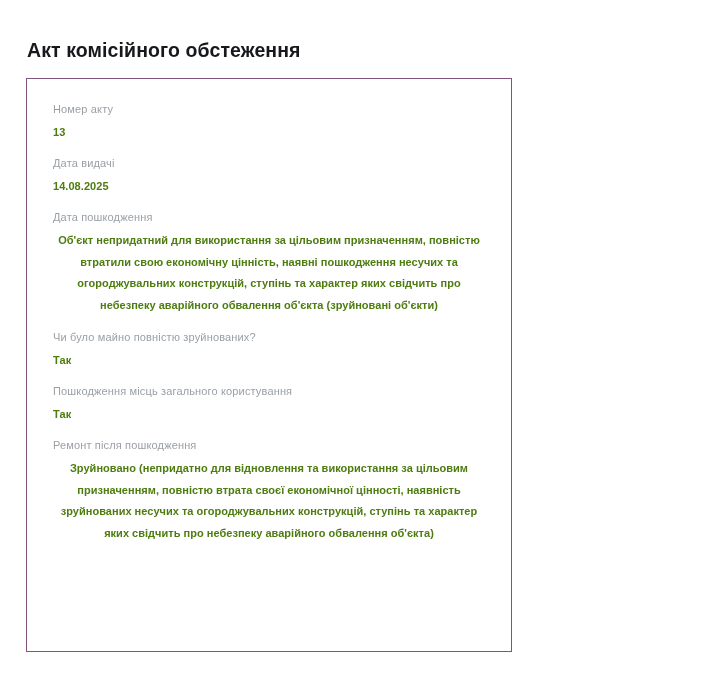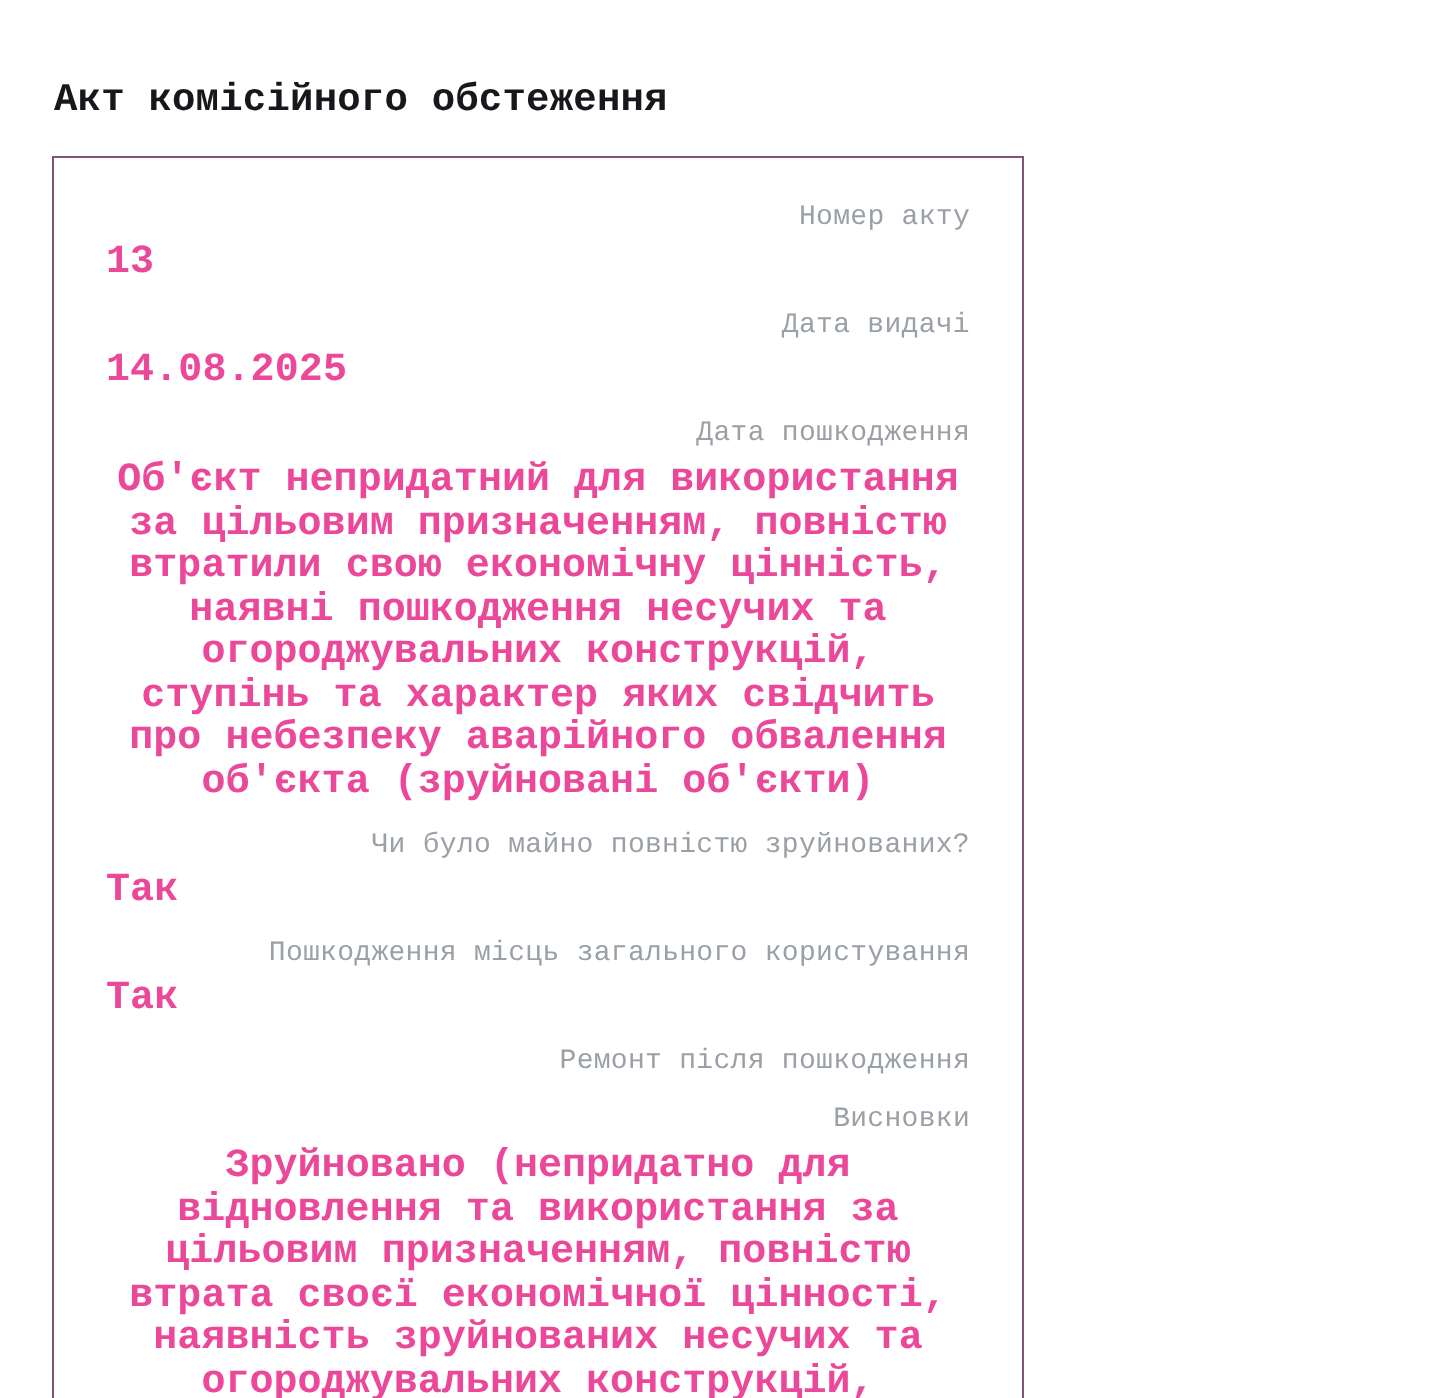--- a/index.html
+++ b/index.html
@@ -13,21 +13,20 @@
     font-family: "Liberation Sans", "DejaVu Sans", sans-serif;
     -webkit-font-smoothing: antialiased;
     overflow: hidden;
   }
 
   .page {
     position: relative;
     width: 718px;
     height: 699px;
     box-sizing: border-box;
-    font-family: Liberation Mono, monospace;
   }
 
   .page-title {
     position: absolute;
     left: 27px;
     top: 24px;
     font-size: 19.5px;
     font-weight: 600;
     color: #16181c;
     letter-spacing: 0.1px;
@@ -45,37 +44,36 @@
     border: 1.4px solid #83547a;
     background: #ffffff;
     padding: 18px 26px 26px 26px;
   }
 
   .field {
     margin-bottom: 2px;
   }
 
   .field-label {
-    font-size: 14px;
+    font-size: 11px;
     font-weight: 400;
     color: #9aa0a6;
     line-height: 16px;
     letter-spacing: 0.15px;
     margin-bottom: 5px;
     margin-top: 13px;
-    text-align: right;
   }
   .field:first-child .field-label {
     margin-top: 4px;
   }
 
   .field-value {
-    font-size: 20px;
+    font-size: 11px;
     font-weight: 600;
-    color: #ec4899;
+    color: #4d7c0f;
     line-height: 20px;
     letter-spacing: 0.05px;
   }
 
   .field-value.paragraph {
     font-weight: 600;
     line-height: 21.5px;
     max-width: 432px;
     letter-spacing: 0.02px;
     text-align: center;
@@ -109,19 +107,18 @@
           <div class="field-value">Так</div>
         </div>
         <div class="field">
           <div class="field-label">Пошкодження місць загального користування</div>
           <div class="field-value">Так</div>
         </div>
         <div class="field">
           <div class="field-label">Ремонт після пошкодження</div>
         </div>
         <div class="field">
-          <div class="field-label">Висновки</div>
           <div class="field-value paragraph">Зруйновано (непридатно для відновлення та використання за цільовим призначенням, повністю втрата своєї економічної цінності, наявність зруйнованих несучих та огороджувальних конструкцій, ступінь та характер яких свідчить про небезпеку аварійного обвалення об'єкта)</div>
         </div>
       </div>
   </section>
 
 </div>
 
 </body></html>

